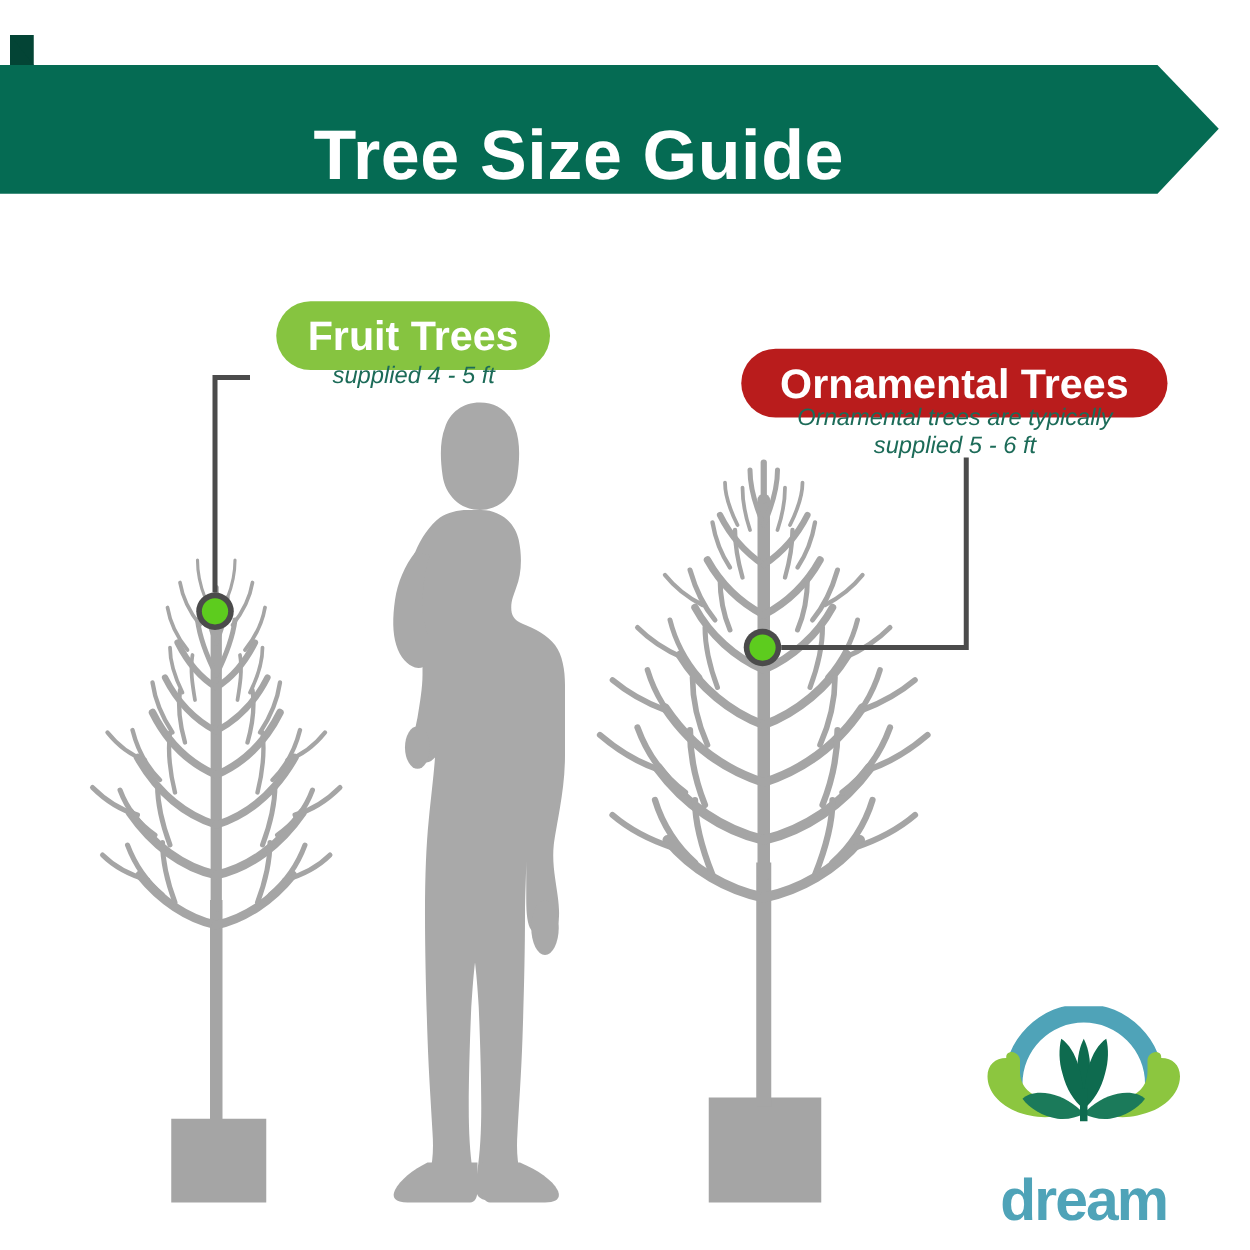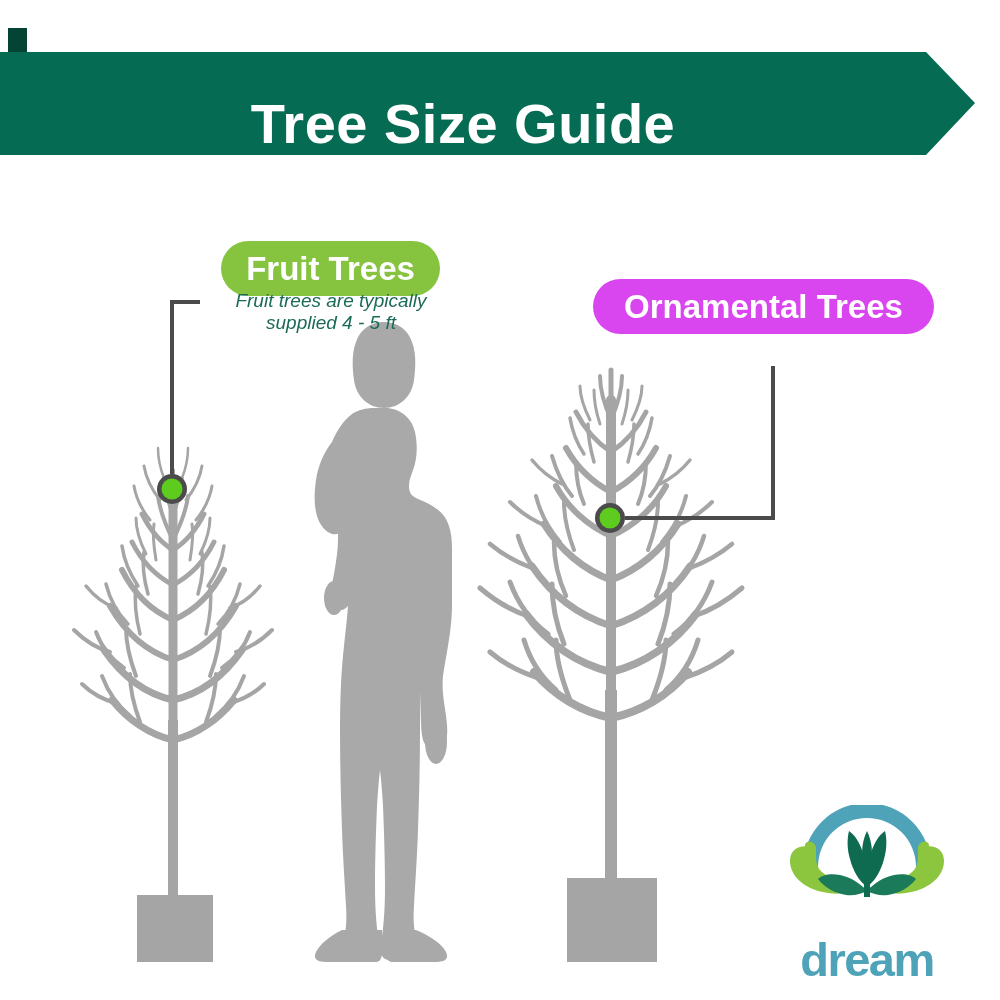--- a/index.html
+++ b/index.html
@@ -375,29 +375,32 @@
     <g>
       <circle cx="610" cy="518" r="15" fill="#4B4B4B"></circle>
       <circle cx="610" cy="518" r="10.5" fill="#5DCC1E"></circle>
     </g>
   </svg>
 
   <div class="pill" id="pill-fruit" style="background:#86C440">
     <span>Fruit Trees</span>
   </div>
 
-  <div class="pill" id="pill-ornamental" style="background:#d946ef">
+  <div class="pill" id="pill-ornamental" style="background:#b91c1c">
     <span>Ornamental Trees</span>
   </div>
 
   <div class="caption" id="caption-fruit" style="color:#1C6B58">
-    <div>Fruit trees are typically</div>
     <div>supplied 4 - 5 ft</div>
   </div>
 
+  <div class="caption" id="caption-ornamental" style="color:#1C6B58">
+    <div>Ornamental trees are typically</div>
+    <div>supplied 5 - 6 ft</div>
+  </div>
 
   <div id="logo-wrap">
     <svg class="logo-svg" width="238" height="100" viewBox="0 0 238 100">
 
       <path d="M55,62 A64,64 0 0 1 183,62 L168,62 A49,49 0 0 0 70,62 Z" fill="#4FA3B8"></path>
 
       <path d="M57,58
                C48,58 42,64 42,74
                C42,90 56,104 76,108
                C84,110 92,110 100,108

